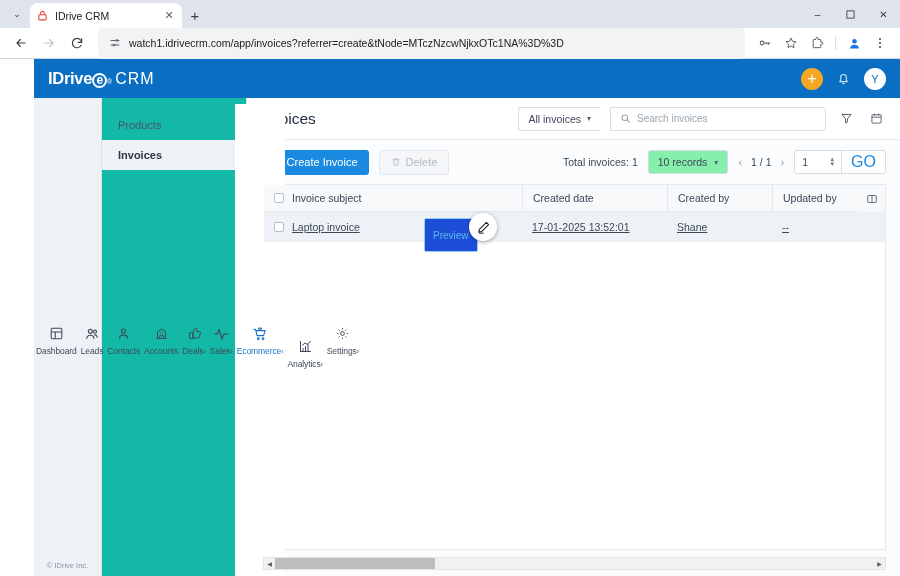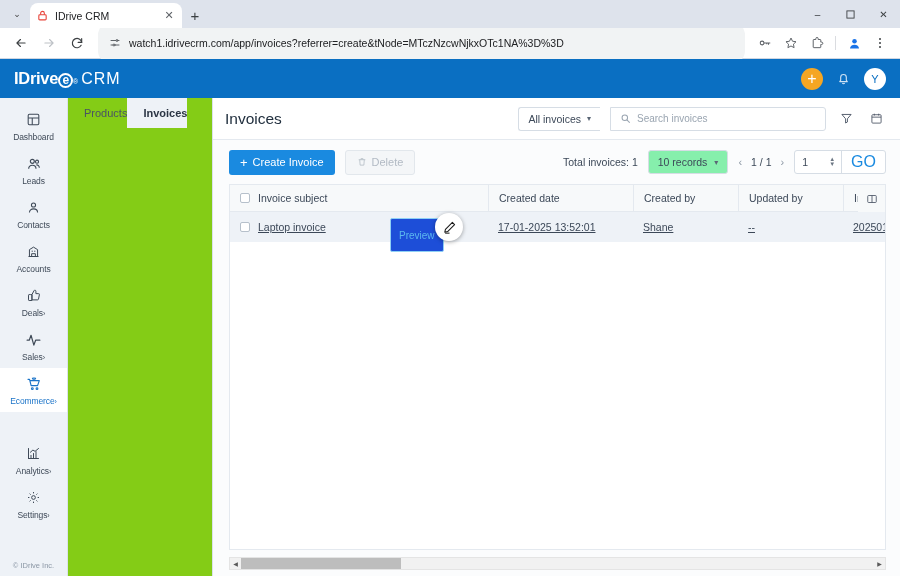--- a/index.html
+++ b/index.html
@@ -44,21 +44,21 @@
   .omnibox {
     flex: 1; height: 40px; background: #f1f3f4; border-radius: 12px;
     display: flex; align-items: center; padding: 0 10px; gap: 8px; margin: 0 6px;
   }
   .omnibox-icon { width: 13px; height: 13px; flex: 0 0 13px; display: flex; align-items: center; justify-content: center; }
   .omnibox-url { font-size: 10.5px; color: #202124; white-space: nowrap; overflow: hidden; }
   .tb-icon { width: 24px; height: 24px; display: flex; align-items: center; justify-content: center; color: #5f6368; }
   .tb-sep { width: 1px; height: 14px; background: #dadce0; margin: 0 4px; }
 
   
-  .app { flex: 1; display: flex; flex-direction: column; min-height: 0; }
+  .app { flex: 1; display: flex; flex-direction: column; min-height: 0; margin-left: 34px; }
   .app-header {
     height: 39px; background: #0a6fc2; display: flex; align-items: center;
     padding: 0 14px; flex: 0 0 39px; justify-content: space-between;
   }
   .logo { display: flex; align-items: baseline; color: #fff; }
   .logo-idrive { font-size: 16.5px; font-weight: bold; letter-spacing: -0.3px; }
   .logo-reg { font-size: 7px; vertical-align: super; }
   .logo-crm { font-size: 16px; font-weight: 300; letter-spacing: 1px; margin-left: 3px; }
   .hdr-right { display: flex; align-items: center; gap: 13px; }
   .plus-btn {
@@ -70,40 +70,40 @@
   .avatar {
     width: 22px; height: 22px; border-radius: 50%; background: #fff; color: #0a6fc2;
     display: flex; align-items: center; justify-content: center; font-size: 11px;
   }
 
   .body-row { flex: 1; display: flex; min-height: 0; }
 
   
   .rail {
     width: 68px; background: #eef2f7; border-right: 1px solid #dbe2ea;
-    display: flex; flex-direction: column; padding-top: 6px; flex: 0 0 68px;
+    display: flex; flex-direction: row; padding-top: 6px; flex: 0 0 68px;
     position: relative;
   }
   .rail-item {
     display: flex; flex-direction: column; align-items: center; justify-content: center;
     padding: 7px 2px 6px; gap: 4px; color: #3f4a58; position: relative;
   }
   .rail-item.active { background: #fff; color: #1a73c8; }
   .rail-label { font-size: 8.5px; white-space: nowrap; letter-spacing: -0.1px; }
   .rail-ico { height: 17px; display: flex; align-items: center; justify-content: center; }
   .rail-foot {
     position: absolute; bottom: 6px; left: 0; right: 0; text-align: center;
     font-size: 7.5px; color: #8b97a5;
   }
   .caret { font-size: 7px; }
 
   
   .subnav {
-    width: 145px; background: #84cc16; border-right: 1px solid #dbe2ea; flex: 0 0 145px;
-    padding-top: 0px; display: flex; 
+    width: 145px; background: #14b8a6; border-right: 1px solid #dbe2ea; flex: 0 0 145px;
+    padding-top: 12px; display: flex; flex-direction: column;
   }
   .subnav-item {
     height: 30px; display: flex; align-items: center; padding-left: 16px;
     font-size: 11px; color: #4a5464;
   }
   .subnav-item.active { background: #eef2f7; color: #2b3544; font-weight: bold; }
 
   
   .main { flex: 1; background: #fbfcfd; display: flex; flex-direction: column; min-width: 0; }
   .main-head {

